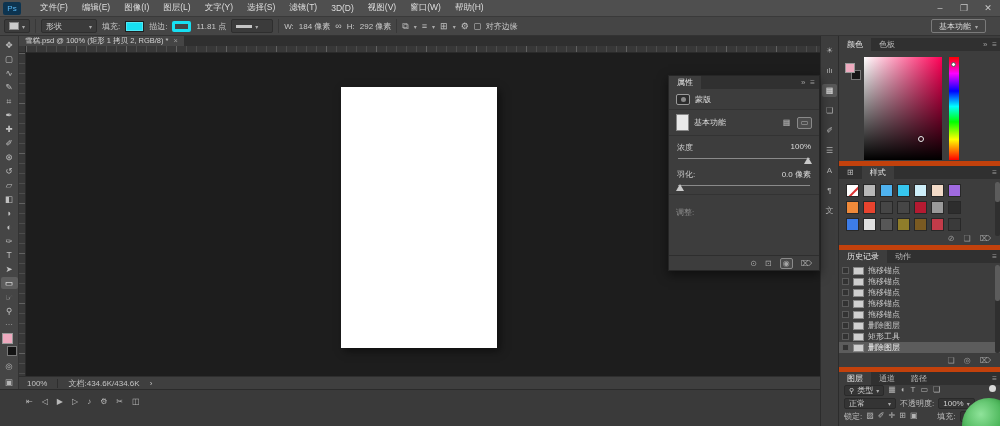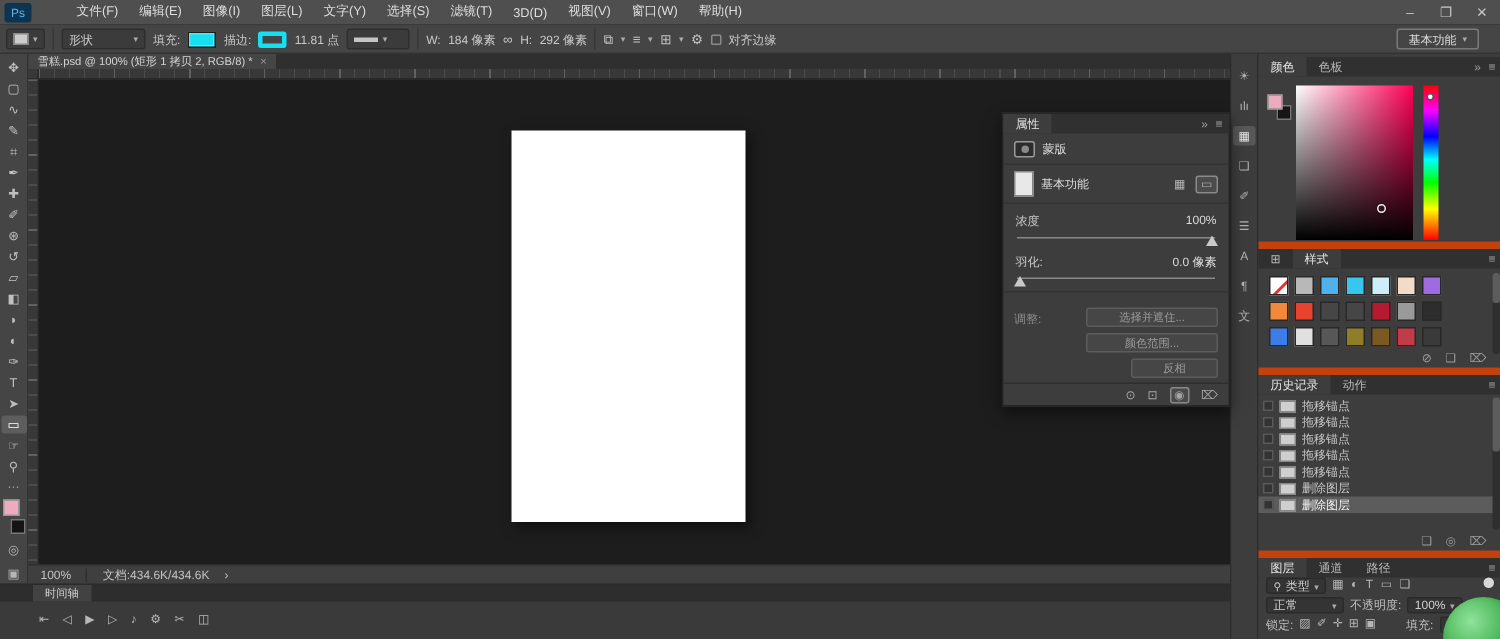--- a/index.html
+++ b/index.html
@@ -1,21 +1,21 @@
 <!DOCTYPE html>
 <html><head>
 <meta charset="utf-8">
 <style>
 *{box-sizing:border-box;margin:0;padding:0}
 body{font-family:"Liberation Sans",sans-serif;background:#2b2b2b}
 #app{position:relative;width:1000px;height:426px;background:#474747;overflow:hidden;color:#ddd;font-size:9px}
 
 
 .menubar{position:absolute;left:0;top:0;width:100%;height:17px;background:#4f4f4f;display:flex;align-items:center;border-bottom:1px solid #3a3a3a;padding-left:3px}
-.ps-logo{width:18px;height:13px;background:#0d3450;color:#58b5f0;font-size:8px;font-weight:normal;display:flex;align-items:center;justify-content:center;border-radius:2px;margin-right:23px}
+.ps-logo{width:18px;height:13px;background:#0d3450;color:#58b5f0;font-size:8px;font-weight:normal;display:flex;align-items:center;justify-content:center;border-radius:2px;margin-right:12px}
 .menus{display:flex;height:100%;align-items:center}
 .menu-item{padding:0 7px;font-size:8.5px;color:#dedede}
 .win-controls{margin-left:auto;display:flex;align-items:center}
 .win-controls span{width:24px;text-align:center;color:#c8c8c8;font-size:9px}
 
 
 .optionsbar{position:absolute;left:0;top:17px;width:100%;height:19px;background:#454545;display:flex;align-items:center;gap:5px;padding:0 4px;font-size:8px;color:#c9c9c9;border-bottom:1px solid #333}
 .opt-sep{width:1px;height:14px;background:#383838}
 .opt-box{height:14px;background:#3b3b3b;border:1px solid #2e2e2e;border-radius:2px;display:flex;align-items:center;gap:3px;padding:0 4px}
 .caret{font-size:6px;color:#aaa}
@@ -303,23 +303,20 @@
   </div>
 
   <div class="statusbar">
     <span>100%</span>
     <span class="status-sep"></span>
     <span>文档:434.6K/434.6K</span>
     <span>›</span>
   </div>
 
   <div class="timeline">
-    <div class="tl-tabs">
-      <div class="tl-tab">时间轴</div>
-    </div>
     <div class="tl-controls">
 
     <span class="tl-btn">⇤</span>
         <span class="tl-btn">◁</span>
         <span class="tl-btn">▶</span>
         <span class="tl-btn">▷</span>
         <span class="tl-btn">♪</span>
         <span class="tl-btn">⚙</span>
         <span class="tl-btn">✂</span>
         <span class="tl-btn">◫</span>
@@ -471,20 +468,25 @@
               <span class="hist-thumb"></span>
               <span class="hist-label">拖移锚点</span>
             </div>
 
             <div class="hist-row">
               <span class="hist-src"></span>
               <span class="hist-thumb"></span>
               <span class="hist-label">删除图层</span>
             </div>
 
+            <div class="hist-row">
+              <span class="hist-src"></span>
+              <span class="hist-thumb"></span>
+              <span class="hist-label">矩形工具</span>
+            </div>
 
             <div class="hist-row selected">
               <span class="hist-src"></span>
               <span class="hist-thumb"></span>
               <span class="hist-label">删除图层</span>
             </div>
           </div>
         <div class="vscroll" style="top:15px;height:88px">
             <div class="vthumb" style="height:36px"></div>
           </div>
@@ -587,25 +589,20 @@
       <span>羽化:</span>
       <span class="val">0.0 像素</span>
     </div>
     <div class="slider">
       <span class="track"></span>
         <span class="thumb left"></span>
     </div>
     <div class="pdiv"></div>
     <div class="refine">
       <span class="refine-label">调整:</span>
-      <div class="refine-btns">
-        <div class="pbtn">选择并遮住...</div>
-        <div class="pbtn">颜色范围...</div>
-        <div class="pbtn small">反相</div>
-      </div>
     </div>
     <div class="props-foot">
 
     <span>⊙</span>
         <span>⊡</span>
         <span class="eye-boxed">◉</span>
         <span>⌦</span>
       </div>
   </div>
 

